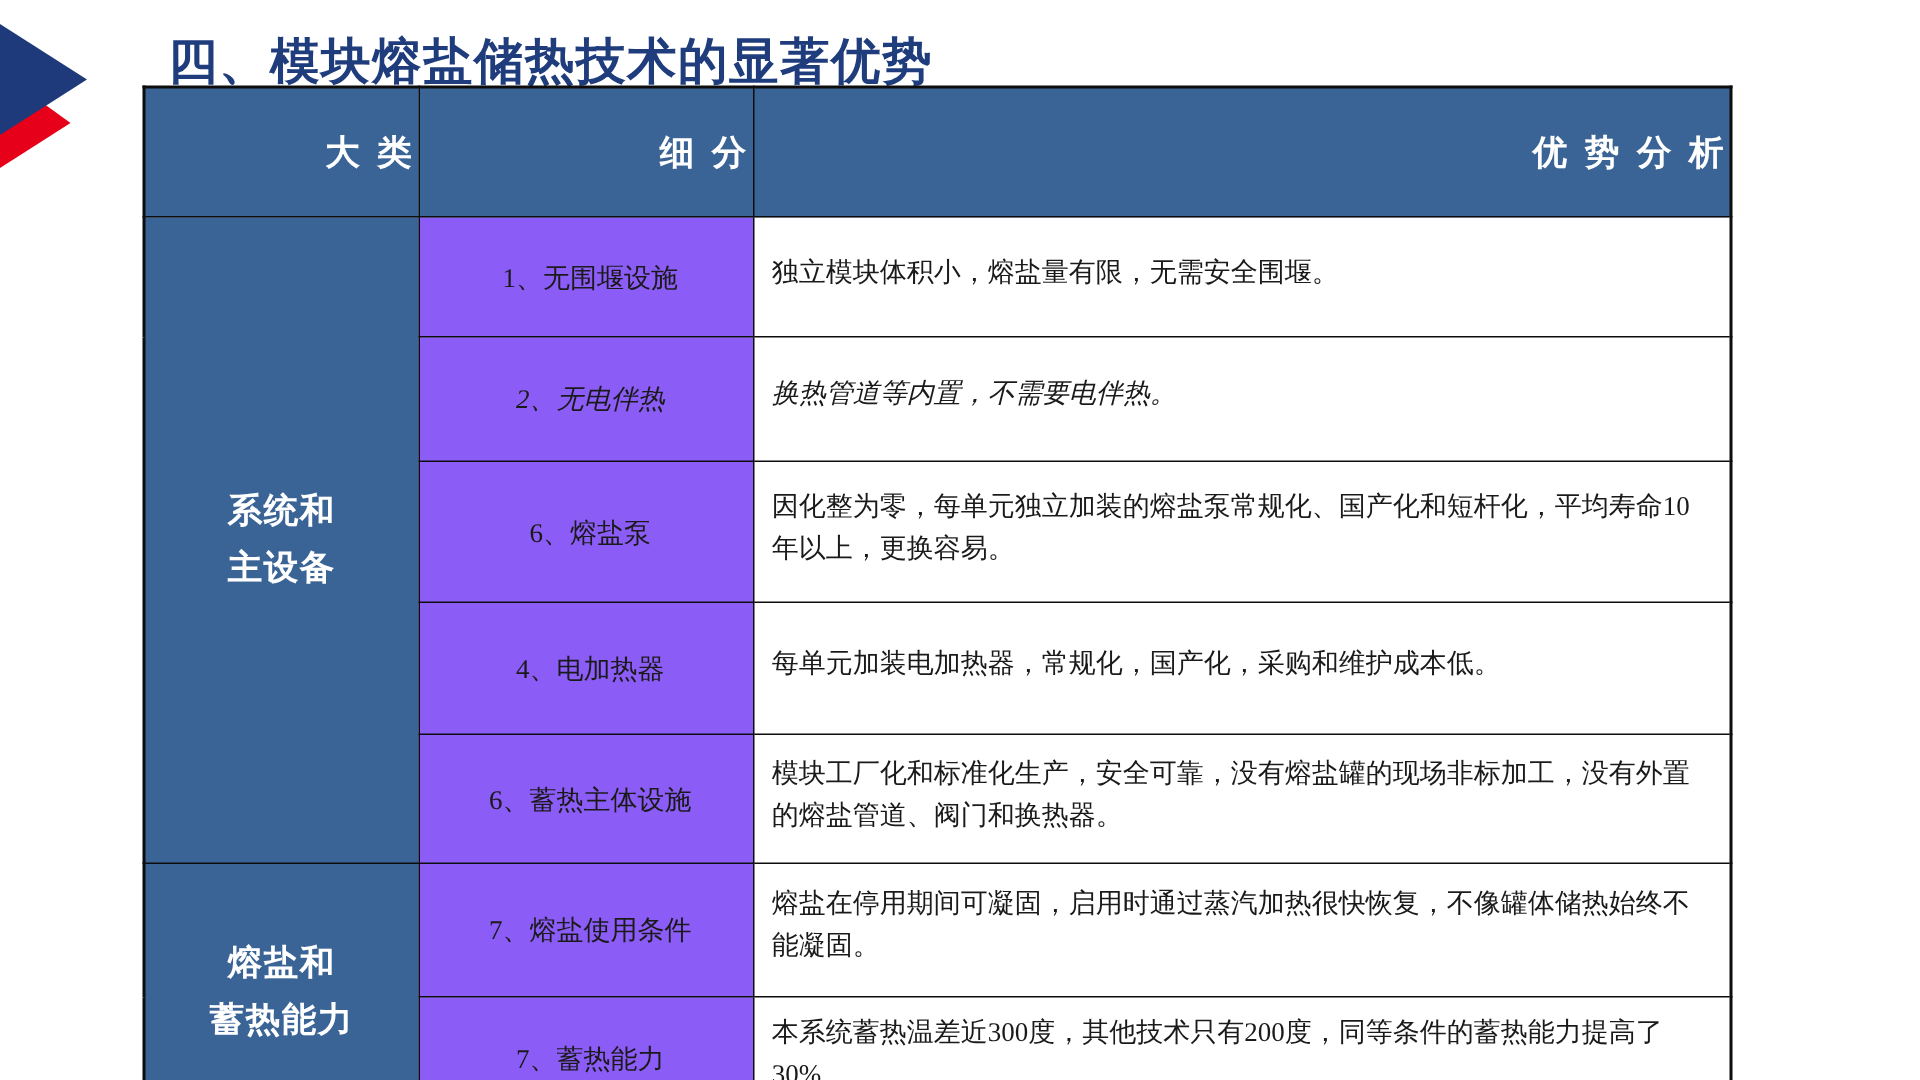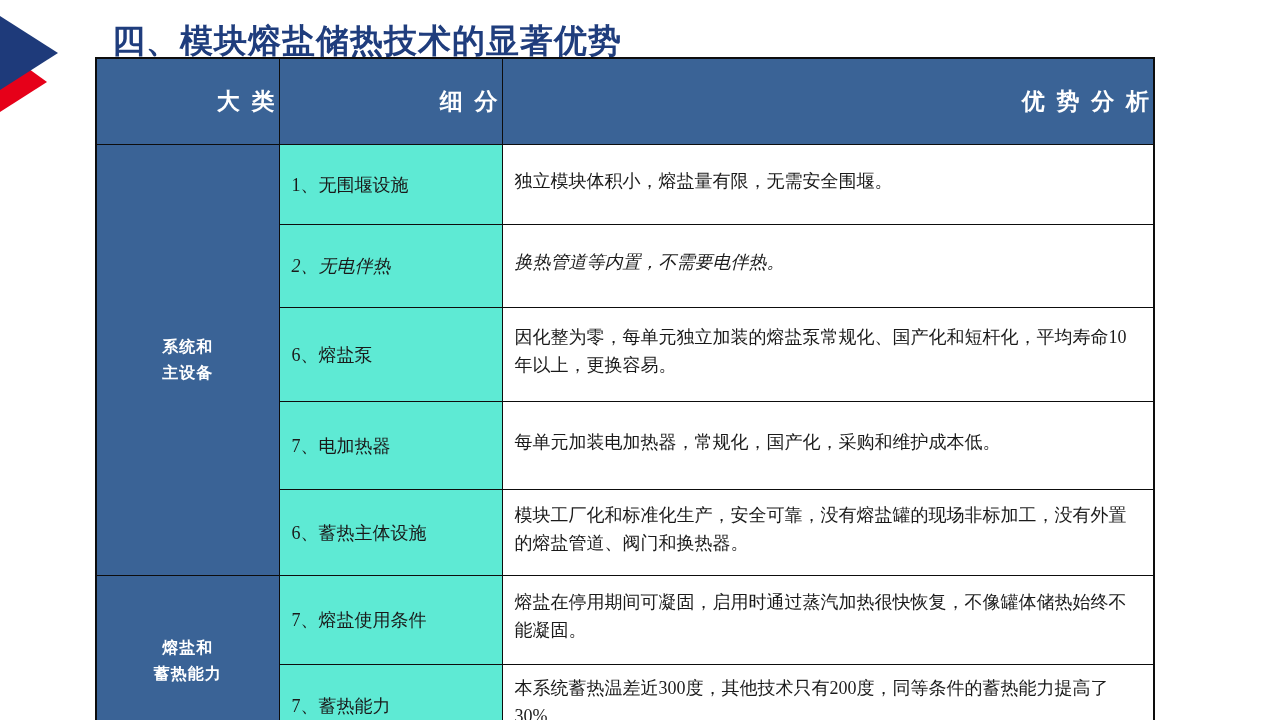--- a/index.html
+++ b/index.html
@@ -18,27 +18,27 @@
     border-collapse:collapse;table-layout:fixed;
     font-family:"Liberation Serif","DejaVu Serif",serif;
   }
   table.adv td, table.adv th{border:1.5px solid #0d0d0d;}
   table.adv{border:2.5px solid #0d0d0d;}
   th.hdr{
     background:#3a6396;color:#ffffff;font-size:23px;font-weight:bold;
     letter-spacing:3px;text-align:right;height:83px;
   }
   td.cat{
-    background:#3a6396;color:#ffffff;font-size:16px;font-weight:bold;
+    background:#3a6396;color:#ffffff;font-size:23px;font-weight:bold;
     text-align:center;vertical-align:middle;white-space:pre-line;line-height:1.65;
     letter-spacing:1px;
   }
   td.sub{
     color:#1a1a1a;font-size:18px;vertical-align:middle;
-    padding:4px 6px 4px 12px;background:#5eead4;
+    padding:4px 6px 4px 12px;background:#8b5cf6;text-align:center;
   }
   td.ana{
     color:#1a1a1a;font-size:18px;vertical-align:middle;line-height:1.55;
     padding:0 10px 6px 12px;background:#ffffff;
   }
   tr.h74 td{height:71px;} tr.h77 td{height:74px;font-style:italic;} tr.h88 td{height:85px;}
   tr.h82 td{height:79px;} tr.h80 td{height:77px;} tr.h83 td{height:80px;}
   tr.h76 td{height:73px;}
 </style>
 </head>
@@ -75,21 +75,21 @@
       </tr>
       <tr class="h77">
         <td class="sub">2、无电伴热</td>
         <td class="ana">换热管道等内置，不需要电伴热。</td>
       </tr>
       <tr class="h88">
         <td class="sub">6、熔盐泵</td>
         <td class="ana">因化整为零，每单元独立加装的熔盐泵常规化、国产化和短杆化，平均寿命10年以上，更换容易。</td>
       </tr>
       <tr class="h82">
-        <td class="sub">7、电加热器</td>
+        <td class="sub">4、电加热器</td>
         <td class="ana">每单元加装电加热器，常规化，国产化，采购和维护成本低。</td>
       </tr>
       <tr class="h80">
         <td class="sub">6、蓄热主体设施</td>
         <td class="ana">模块工厂化和标准化生产，安全可靠，没有熔盐罐的现场非标加工，没有外置的熔盐管道、阀门和换热器。</td>
       </tr>
       <tr class="h83">
         <td class="cat" rowspan="2">熔盐和
 蓄热能力</td>
         <td class="sub">7、熔盐使用条件</td>

